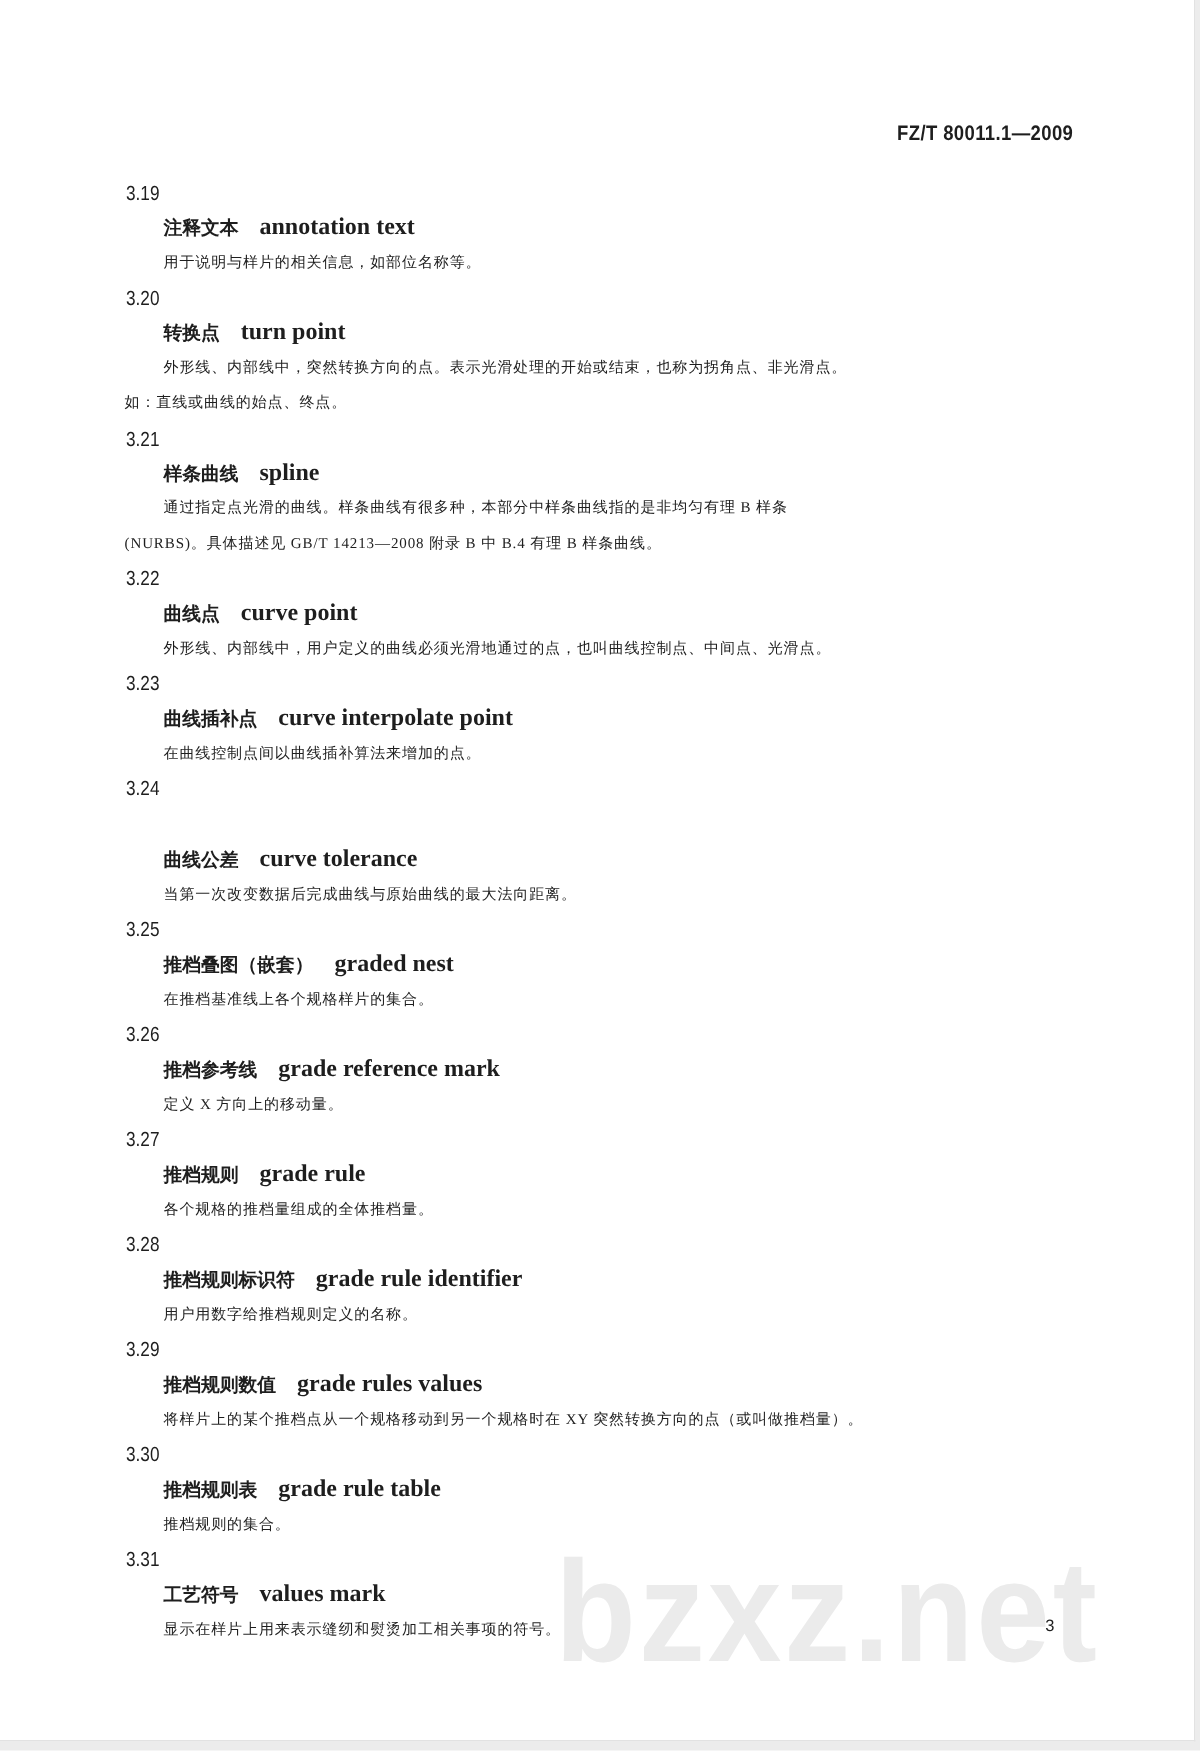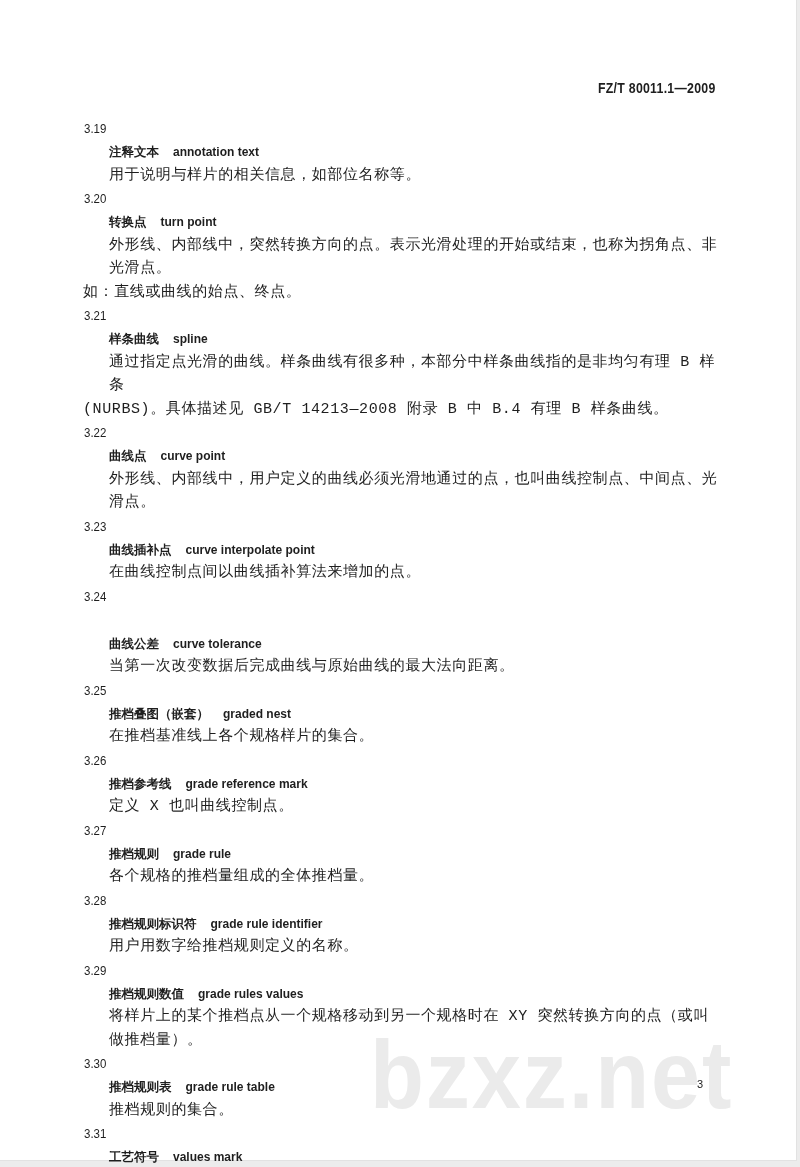--- a/index.html
+++ b/index.html
@@ -13,22 +13,22 @@
   }
   .std-code {
     position:absolute; right:80px; top:80px; font-family:"Liberation Sans", sans-serif;
     font-size:14px; font-weight:bold; letter-spacing:0.3px; transform:scaleX(0.88); transform-origin:right;
   }
   .content { position:absolute; left:84px; top:117px; width:640px; }
   .entry { }
   .num { font-family:"Liberation Sans", sans-serif; font-size:13.5px; height:23px; line-height:23px; margin-left:0; transform:scaleX(0.85); transform-origin:left; }
   .term { height:23.5px; line-height:23.5px; padding-left:0; margin-left:-1px; font-size:13px; font-weight:bold; }
   .term .zh { font-family:"DejaVu Sans", sans-serif; font-weight:bold; font-size:12.5px; }
-  .term .en { font-family:Liberation Sans, sans-serif; font-weight:bold; font-size:12px; margin-left:14px; }
-  .def { font-family:Liberation Mono, monospace; font-size:15px; line-height:23.5px; text-indent:0; margin-left:-1px; letter-spacing:0.6px; }
+  .term .en { font-family:Liberation Serif, serif; font-weight:bold; font-size:16px; margin-left:14px; }
+  .def { font-family:Liberation Serif, serif; font-size:10px; line-height:23.5px; text-indent:0; margin-left:-1px; letter-spacing:0.6px; }
   .page-no { position:absolute; right:93px; top:1078px; font-family:"Liberation Sans", sans-serif; font-size:11px; }
   .watermark {
     position:absolute; left:370px; top:1020px; font-family:"Liberation Sans", sans-serif; font-weight:bold;
     font-size:96px; color:#ebebeb; letter-spacing:2px; z-index:0; transform:scaleX(0.92); transform-origin:left;
   }
   .content, .std-code, .page-no { z-index:1; }
 </style>
 </head>
 <body>
 
@@ -70,21 +70,21 @@
         <div class="def" style="padding-left: 26px;">当第一次改变数据后完成曲线与原始曲线的最大法向距离。</div>
       </div>
       <div class="entry">
         <div class="num">3.25</div>
         <div class="term" style="padding-left: 26px;"><span class="zh">推档叠图（嵌套）</span><span class="en">graded nest</span></div>
         <div class="def" style="padding-left: 26px;">在推档基准线上各个规格样片的集合。</div>
       </div>
       <div class="entry">
         <div class="num">3.26</div>
         <div class="term" style="padding-left: 26px;"><span class="zh">推档参考线</span><span class="en">grade reference mark</span></div>
-        <div class="def" style="padding-left: 26px;">定义 X 也叫曲线控制点。</div>
+        <div class="def" style="padding-left: 26px;">定义 X 方向上的移动量。</div>
       </div>
       <div class="entry">
         <div class="num">3.27</div>
         <div class="term" style="padding-left: 26px;"><span class="zh">推档规则</span><span class="en">grade rule</span></div>
         <div class="def" style="padding-left: 26px;">各个规格的推档量组成的全体推档量。</div>
       </div>
       <div class="entry">
         <div class="num">3.28</div>
         <div class="term" style="padding-left: 26px;"><span class="zh">推档规则标识符</span><span class="en">grade rule identifier</span></div>
         <div class="def" style="padding-left: 26px;">用户用数字给推档规则定义的名称。</div>

